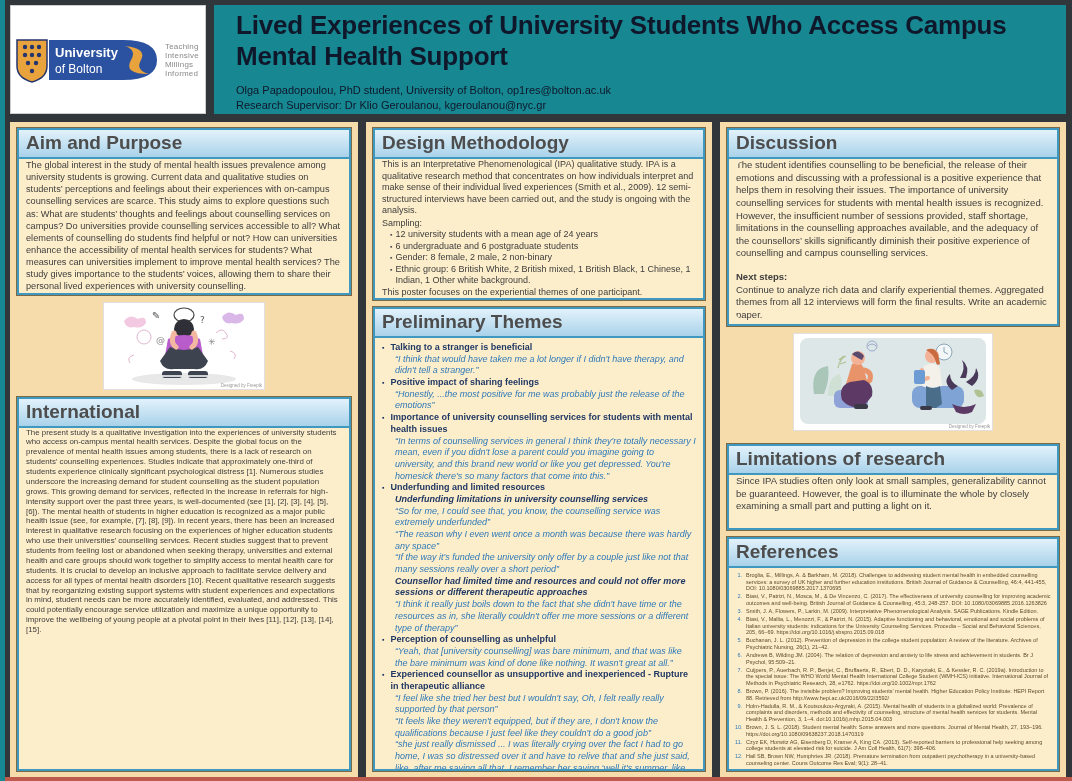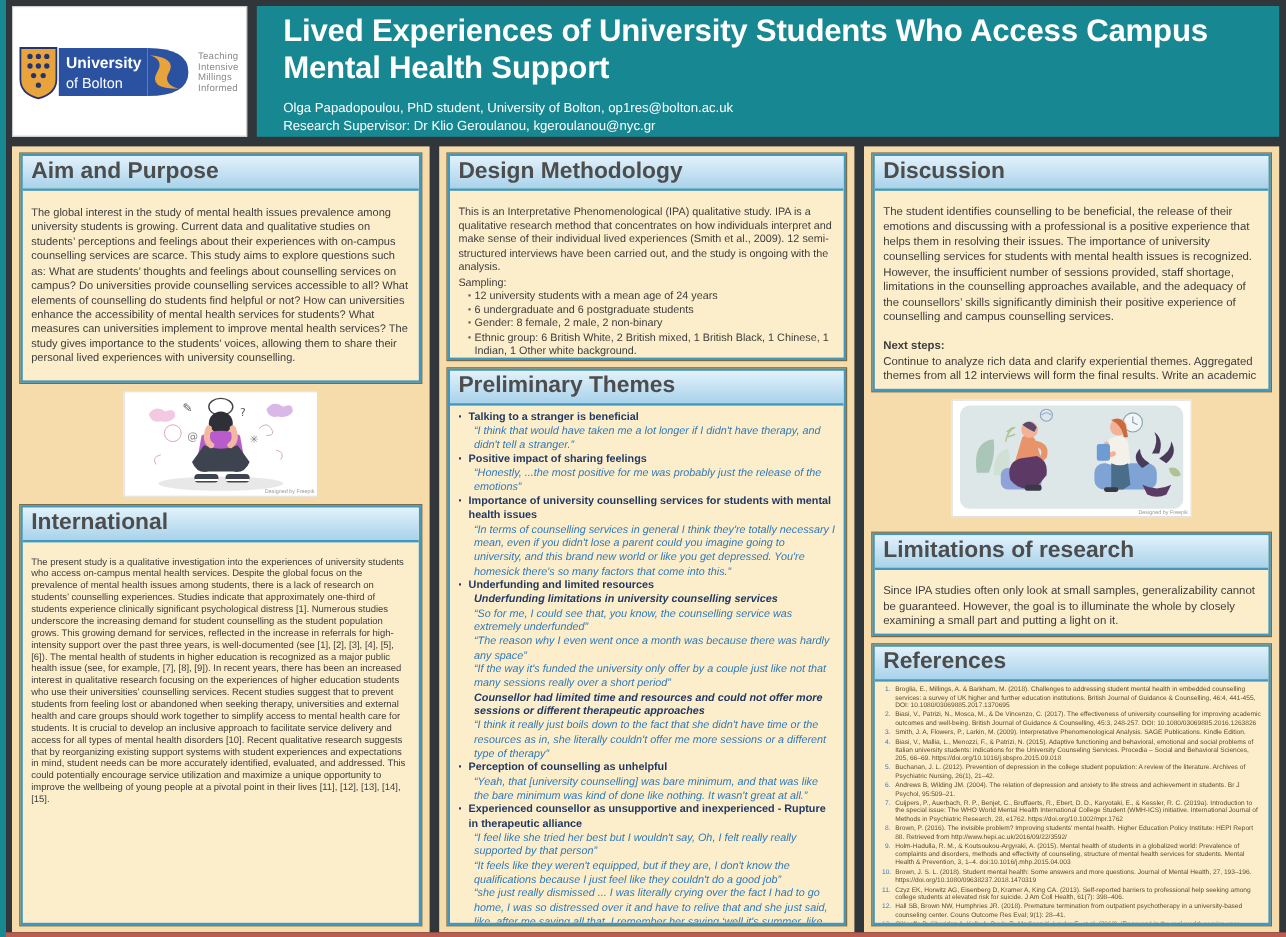--- a/index.html
+++ b/index.html
@@ -5,32 +5,32 @@
   * { margin:0; padding:0; box-sizing:border-box; }
   html,body { width:1072px; height:781px; }
   body { font-family:"Liberation Sans", sans-serif; background:#31363b; position:relative; overflow:hidden; }
   .poster { width:1072px; height:781px; display:flex; flex-direction:column; background:#31363b; border-left:5px solid #178791; }
 
   
   .header { height:120px; display:flex; gap:8px; padding:5px 6px 6px 5px; background:#31363b; flex:none; }
   .logo-card { width:196px; background:#ffffff; border:1px solid #cfcfcf; display:flex; flex-direction:row; align-items:center; justify-content:space-between; gap:4px; flex:none; }
   .logo-row { display:flex; align-items:center; }
   .logo-tagline { font-size:8px; color:#8a8a8a; letter-spacing:0.2px; }
-  .title-card { flex:1; background:#178791; color:#ffffff; padding:10px 10px 8px 22px; display:flex; flex-direction:column; justify-content:center; }
+  .title-card { flex:1; background:#178791; color:#0f172a; padding:10px 10px 8px 22px; display:flex; flex-direction:column; justify-content:center; }
   .poster-title { font-size:26px; font-weight:bold; letter-spacing:-0.2px; margin-bottom:9px; }
   .poster-sub { font-size:11px; margin-top:3px; }
 
   
   .columns { flex:1; display:flex; gap:8px; padding:2px 6px 0 5px; background:#31363b; overflow:hidden; }
   .col { width:348px; flex:none; background:#f6dcab; padding:6px 7px; display:flex; flex-direction:column; gap:7px; overflow:hidden; }
   .col.mid, .col.right { flex:1; }
 
   .panel { border:2px solid #3e98c0; outline:1px solid #7a6a45; background:#fdeecb; display:flex; flex-direction:column; overflow:hidden; }
   .panel-title { background:linear-gradient(#e2f2fb,#a9d2ea); border-bottom:2px solid #3e98c0; padding:2px 7px 3px 7px; font-size:19px; font-weight:bold; color:#4d4d4d; flex:none; }
-  .panel-body { padding:12px 7px; color:#3d3d3d; overflow:hidden; }
+  .panel-body { padding:0 7px; color:#3d3d3d; overflow:hidden; }
 
   .aim-panel { flex:none; }
   .aim-panel .panel-body { font-size:9.2px; line-height:1.32; }
   .intro-panel { flex:1; }
   .intro-panel .panel-body { font-size:7.9px; line-height:1.25; }
 
   .figure1 { height:88px; flex:none; display:flex; justify-content:center; }
   .figure-card { background:#ffffff; border:1px solid #e0e0e0; position:relative; }
   .figure-credit { position:absolute; right:2px; bottom:1px; font-size:4.5px; color:#9a9a9a; }
 

